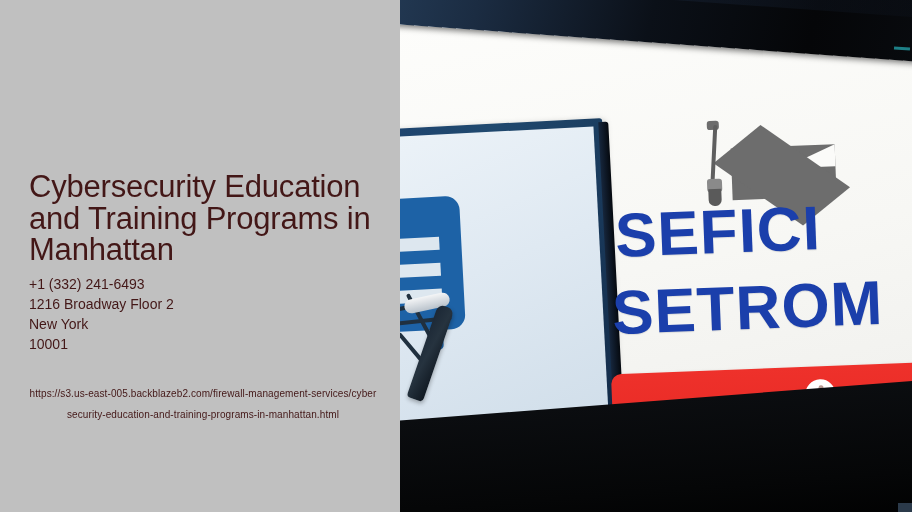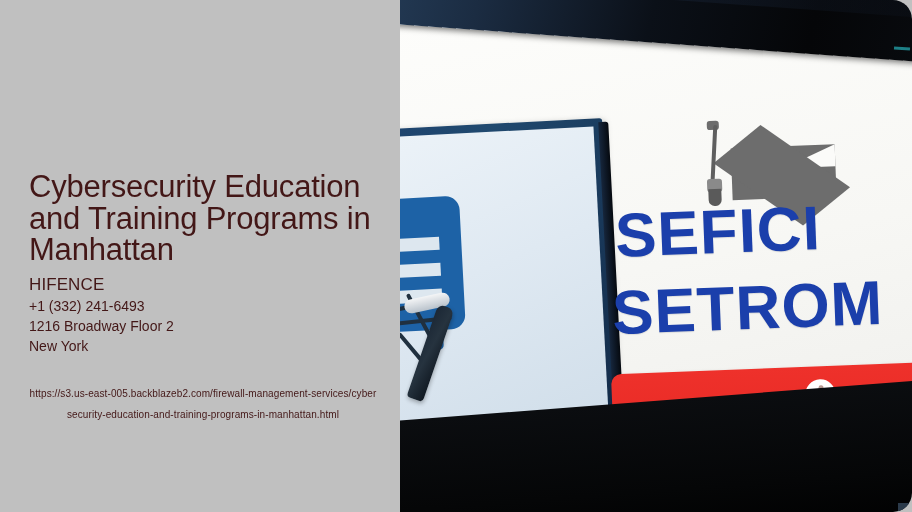--- a/index.html
+++ b/index.html
@@ -13,21 +13,20 @@
     overflow: hidden;
     font-family: "Liberation Sans", sans-serif;
     background: #c0c0c0;
   }
 
   #page {
     position: relative;
     width: 912px;
     height: 512px;
     overflow: hidden;
-    border-radius: 19px;
   }
 
   
   #info-panel {
     position: absolute;
     left: 0;
     top: 0;
     width: 400px;
     height: 512px;
     background: #c0c0c0;
@@ -426,24 +425,24 @@
 </head>
 <body>
 
 <div id="page">
 
   <section id="info-panel">
 
     <h1 id="page-title">Cybersecurity Education and Training Programs in Manhattan</h1>
 
     <div id="contact-block">
-      <span id="company-name">HIFENCE</span>
       <span class="contact-line">+1 (332) 241-6493</span>
       <span class="contact-line">1216 Broadway Floor 2</span>
       <span class="contact-line">New York</span>
+      <span class="contact-line">10001</span>
     </div>
 
     <div id="source-url">https://s3.us-east-005.backblazeb2.com/firewall-management-services/cybersecurity-education-and-training-programs-in-manhattan.html</div>
 
   </section>
 
   <section id="photo-panel">
 
     <div class="board-surface"></div>
 

